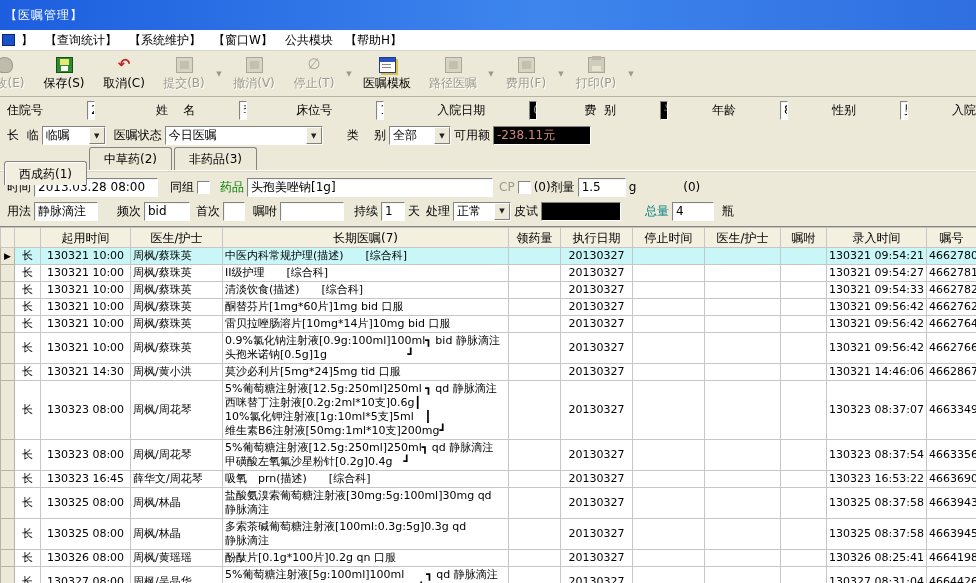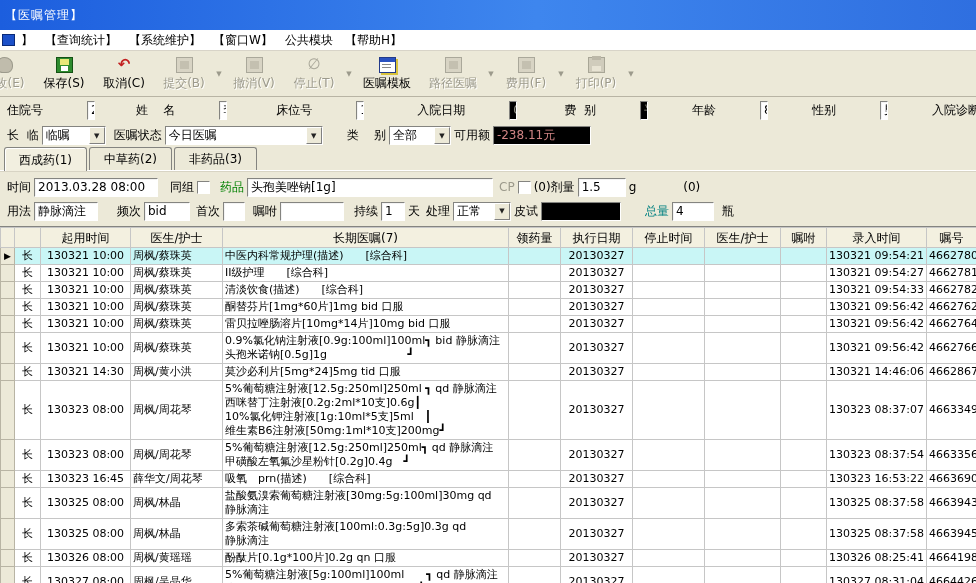--- a/index.html
+++ b/index.html
@@ -58,21 +58,21 @@
   .chk { width:13px; height:13px; background:#fff; border:1px solid #848480;
          border-bottom-color:#fff; border-right-color:#fff; }
 
   .patient-row { height:26px; padding:3px 2px 3px 4px;gap:41px; }
   .filter-row  { height:25px; padding:3px 2px 3px 4px; }
 
   
   .tabstrip { height:23px; display:flex; align-items:flex-end; padding-left:4px; border-bottom:1px solid #fff; }
   .tab { padding:3px 14px 2px 14px; background:#ece9d8; border:1px solid #848480; border-bottom:none;
          border-radius:3px 3px 0 0; margin-right:2px; position:relative; }
-  .tab.active { padding-top:4px; background:#f2efe0; z-index:2; top:1px;
+  .tab.active { padding-top:4px; background:#f2efe0; z-index:2; top:15px;
                 box-shadow:inset 1px 1px 0 #fff; }
 
   
   .formpanel { height:55px; padding:3px 2px 2px 4px; border-top:1px solid #d8d4c4; }
   .formrow { display:flex; align-items:center; height:24px; white-space:nowrap; }
   .green  { color:#008000; }
   .teal   { color:#008080; }
   .graylbl{ color:#9c9a8c; }
 
   
@@ -148,21 +148,21 @@
   <div class="tbtn disabled">
     <span class="icon icon-print"></span>
     <span class="lbl">打印(P)</span>
   </div>
   <div class="tarrow">▼</div>
 </div>
 
 <div class="row patient-row">
   <span class="flabel">住院号</span>
   <div class="field" style="width:72px">20130309</div>
-  <span class="flabel" style="margin-left:0">姓    名</span>
+  <span class="flabel" style="margin-left:20px">姓    名</span>
   <div class="field" style="width:86px">李昌贵</div>
   <span class="flabel" style="margin-left:8px">床位号</span>
   <div class="field" style="width:72px">1</div>
   <span class="flabel" style="margin-left:12px">入院日期</span>
   <div class="field dis" style="width:62px">03月21日</div>
   <span class="flabel" style="margin-left:6px">费  别</span>
   <div class="field dis" style="width:56px">平潭新农合</div>
   <span class="flabel">年龄</span>
   <div class="field" style="width:58px;text-align:center">81岁</div>
   <span class="flabel">性别</span>

